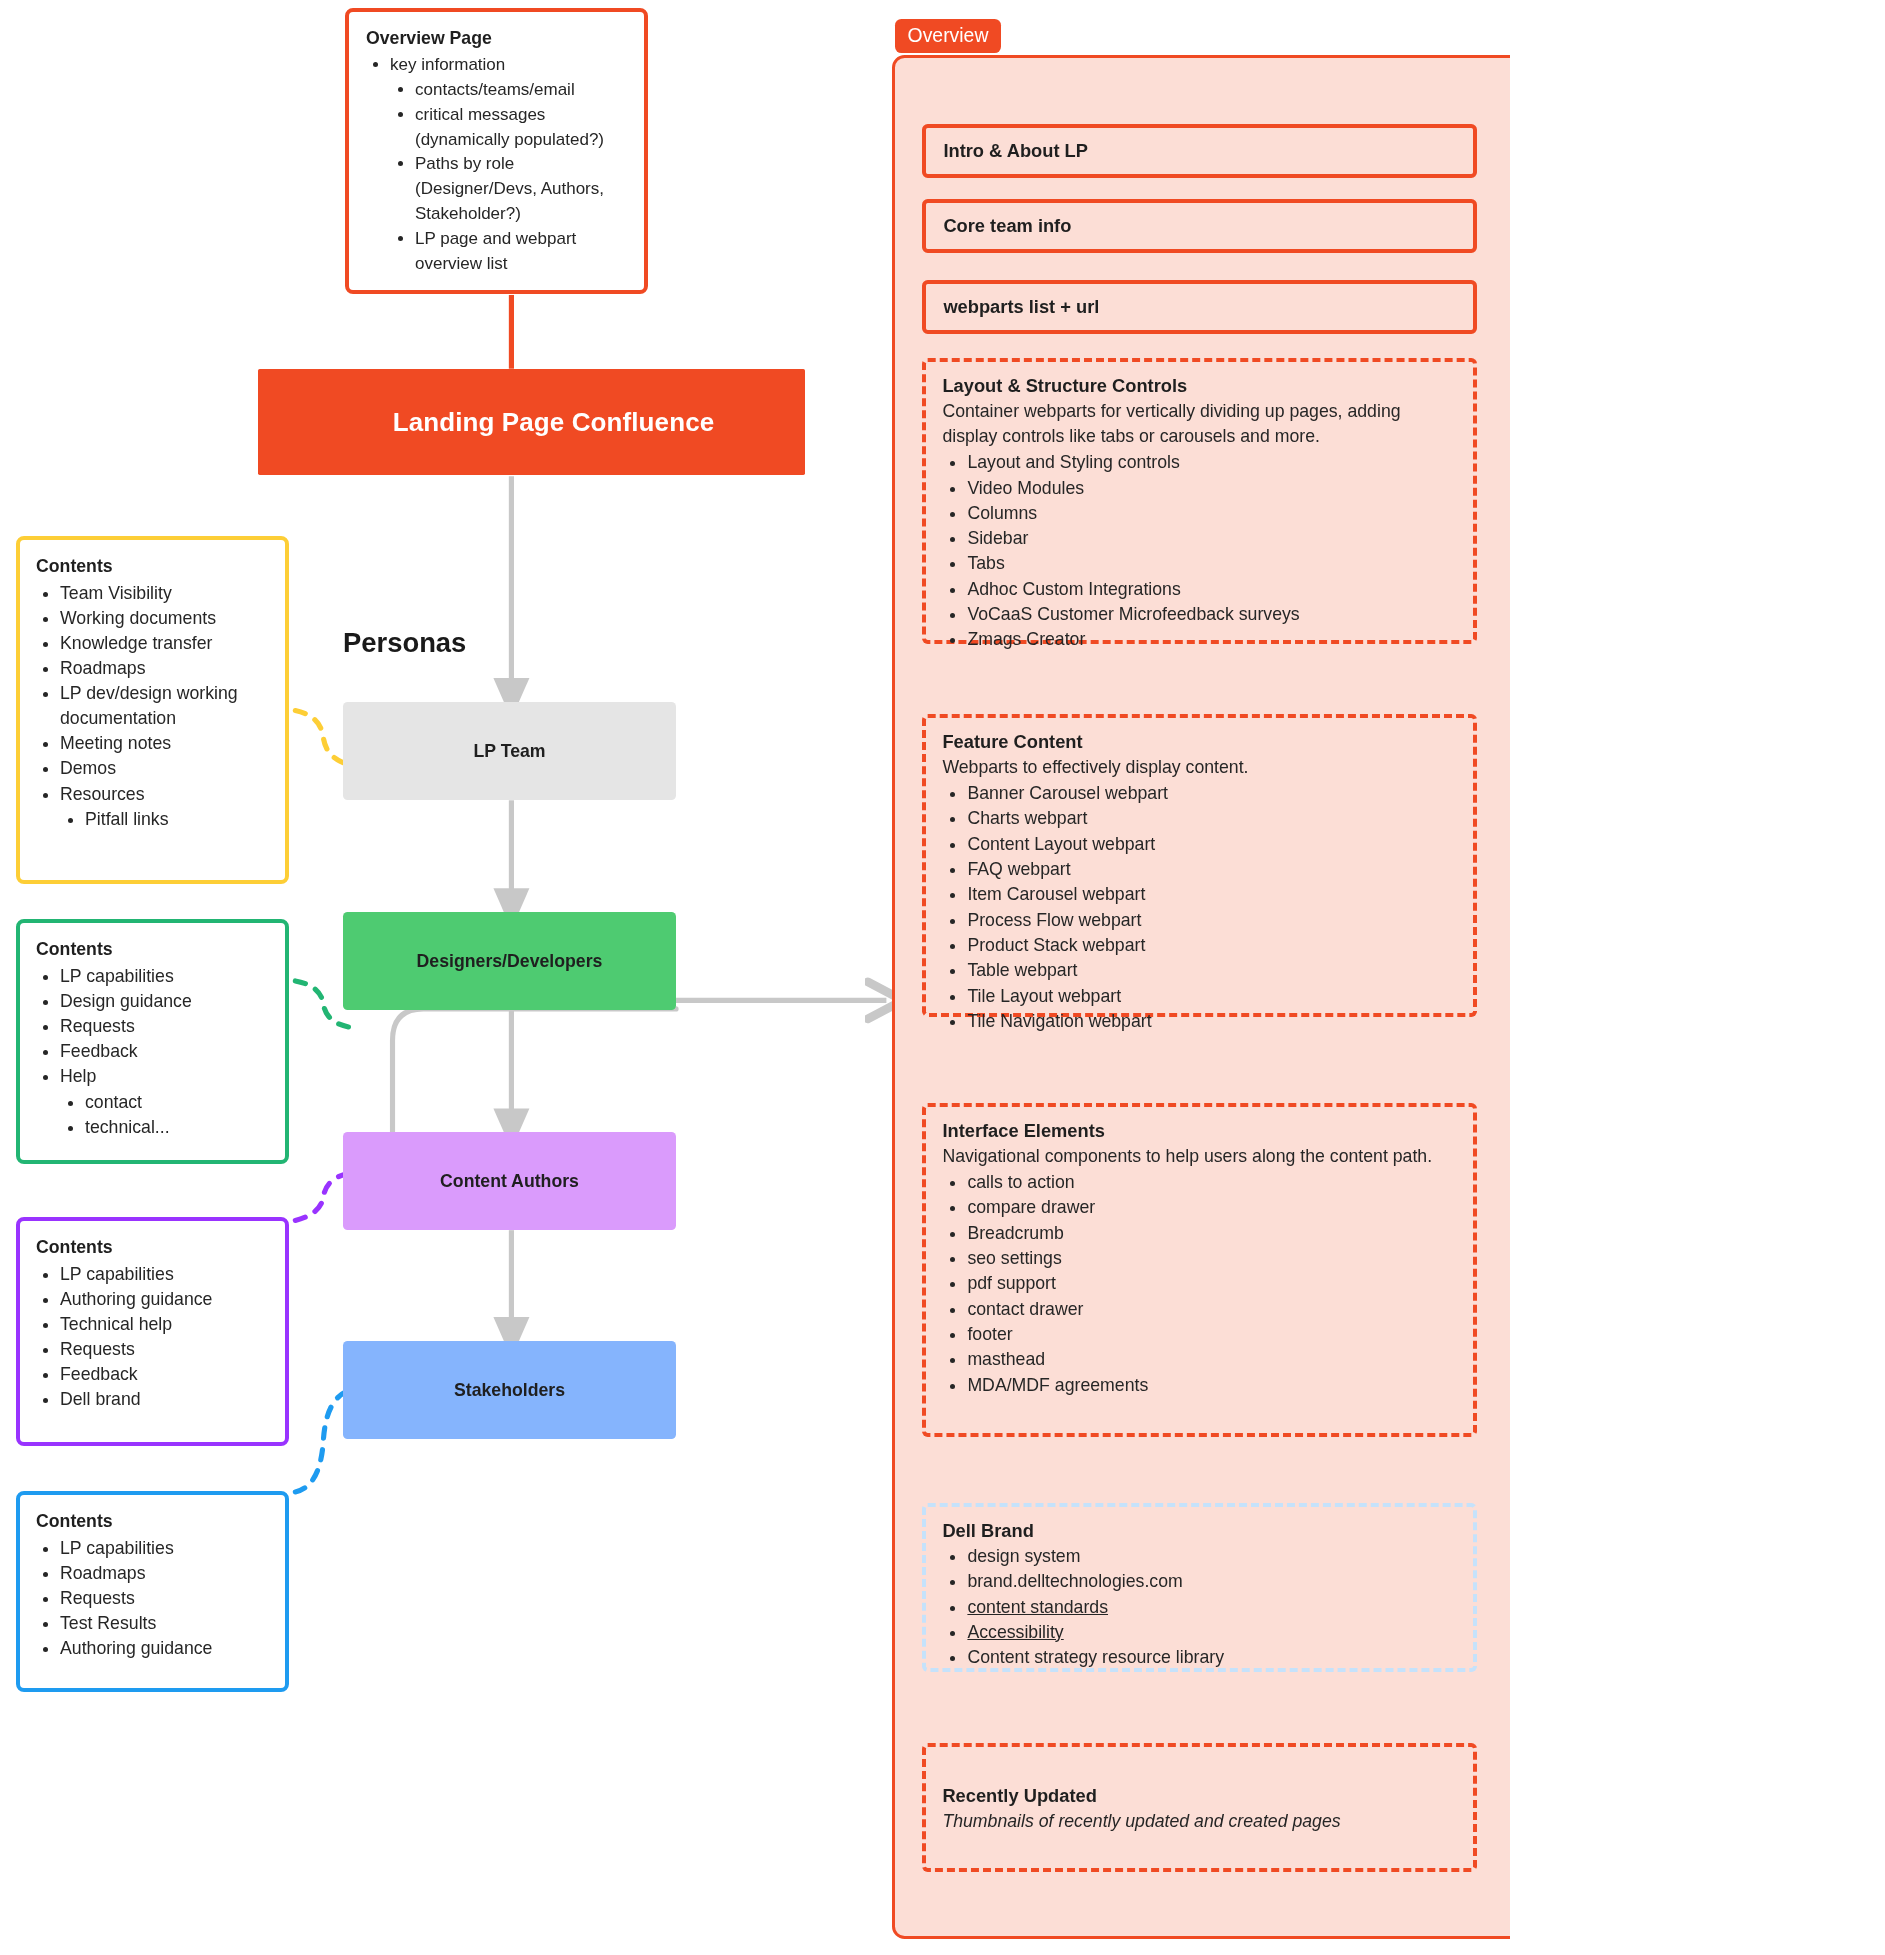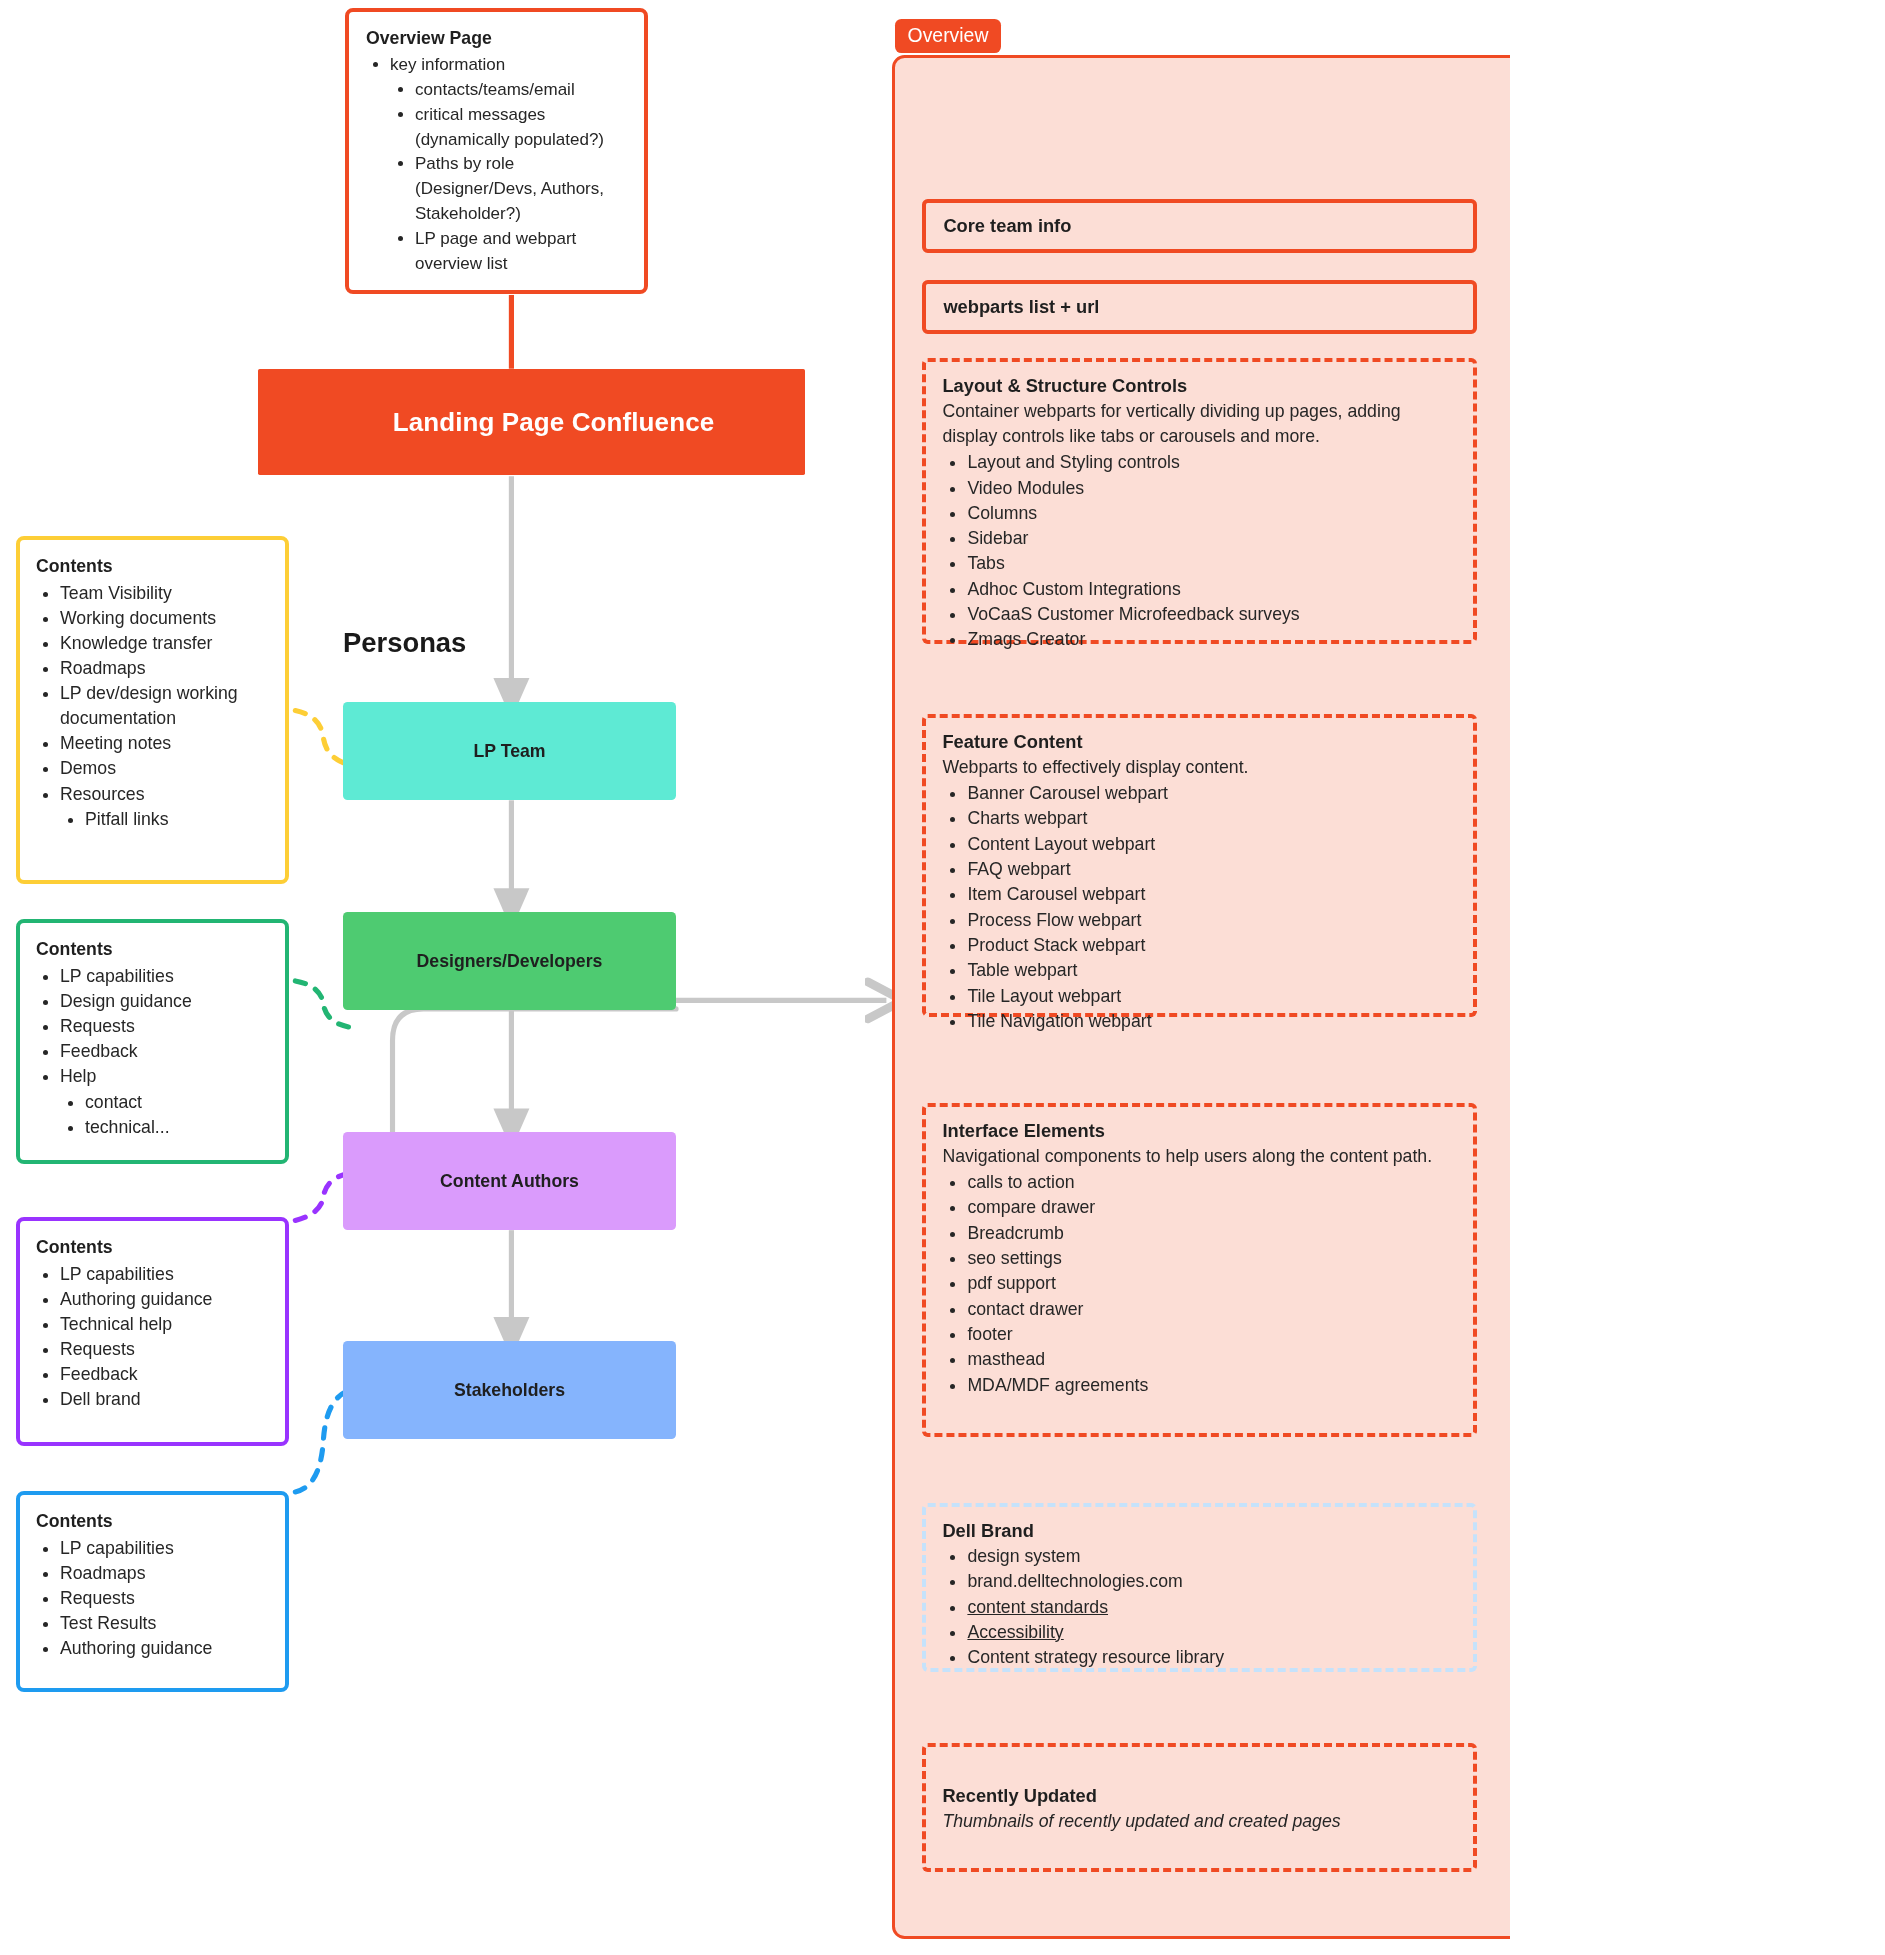--- a/index.html
+++ b/index.html
@@ -78,21 +78,21 @@
   }
 
   
   .persona {
     position: absolute;
     border-radius: 4.6px;
     display: flex; align-items: center; justify-content: center;
     font-weight: bold; font-size: 17.7px; color: #1f1f1f;
     box-sizing: border-box;
   }
-  #persona-lp     { left: 343px; top: 702px; width: 333px; height: 98px; background: #5eead4; }
+  #persona-lp     { left: 343px; top: 702px; width: 333px; height: 98px; background: #e5e5e5; }
   #persona-dd     { left: 343px; top: 912px; width: 333px; height: 98px; background: #4ECB71; }
   #persona-ca     { left: 343px; top: 1132px; width: 333px; height: 98px; background: #DA9BFC; }
   #persona-stk    { left: 343px; top: 1341px; width: 333px; height: 98px; background: #85B4FD; }
 
   
   #contents-yellow { left: 16px; top: 536px;  width: 273px; height: 348px; border: 4px solid #FDCE36; padding: 15px 15px 0 16px; }
   #contents-green  { left: 16px; top: 919px; width: 273px; height: 245px; border: 4px solid #22B573; padding: 15px 15px 0 16px; }
   #contents-purple { left: 16px; top: 1217px; width: 273px; height: 229px; border: 4px solid #9933FF; padding: 15px 15px 0 16px; }
   #contents-blue   { left: 16px; top: 1491px; width: 273px; height: 201px; border: 4px solid #1E9BF0; padding: 15px 15px 0 16px; }
 
@@ -279,20 +279,23 @@
       <li>Requests</li>
       <li>Test Results</li>
       <li>Authoring guidance</li>
     </ul>
   </div>
 
   <div id="overview-tab" class="abs">Overview</div>
 
   <div id="overview-panel">
 
+    <div class="ov-box solid-box" style="left:27.4px; top:66px; width:555px; height:54px;">
+      <span>Intro &amp; About LP</span>
+    </div>
     <div class="ov-box solid-box" style="left:27.4px; top:141px; width:555px; height:54px;">
       <span>Core team info</span>
     </div>
     <div class="ov-box solid-box" style="left:27.4px; top:222px; width:555px; height:54px;">
       <span>webparts list + url</span>
     </div>
 
     <div class="ov-box dashed-box simple" style="left:625px; top:64px; width:238px; height:50px;">
       <span>Important Links</span>
     </div>

